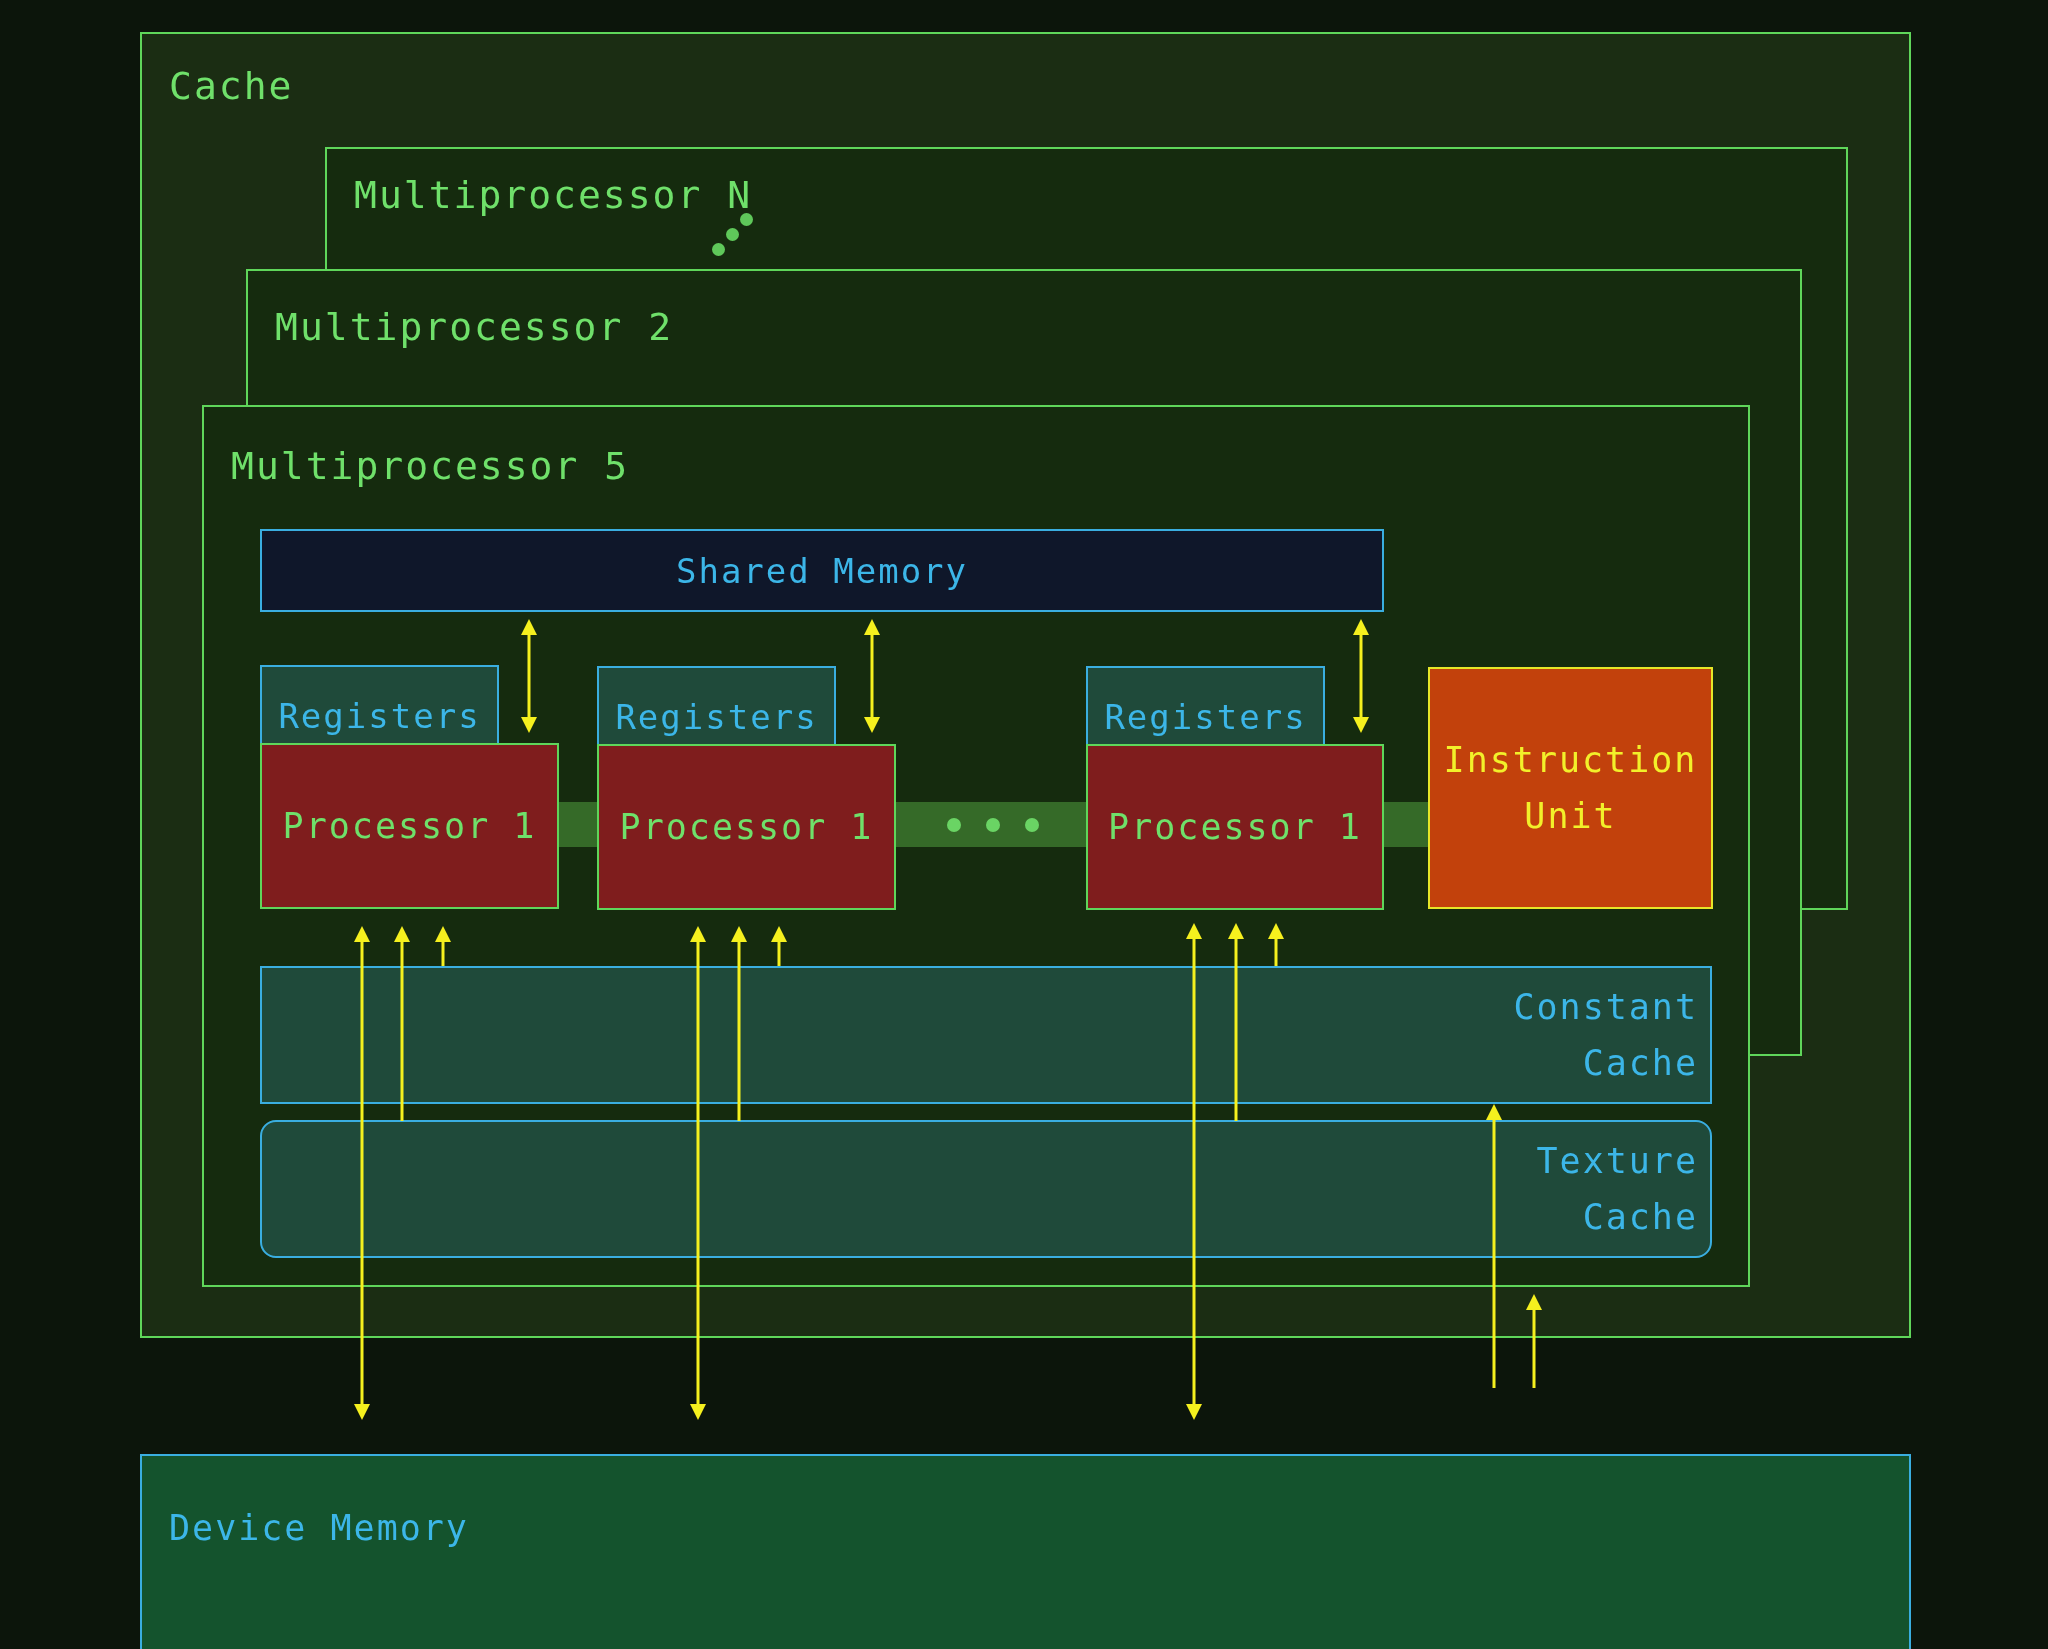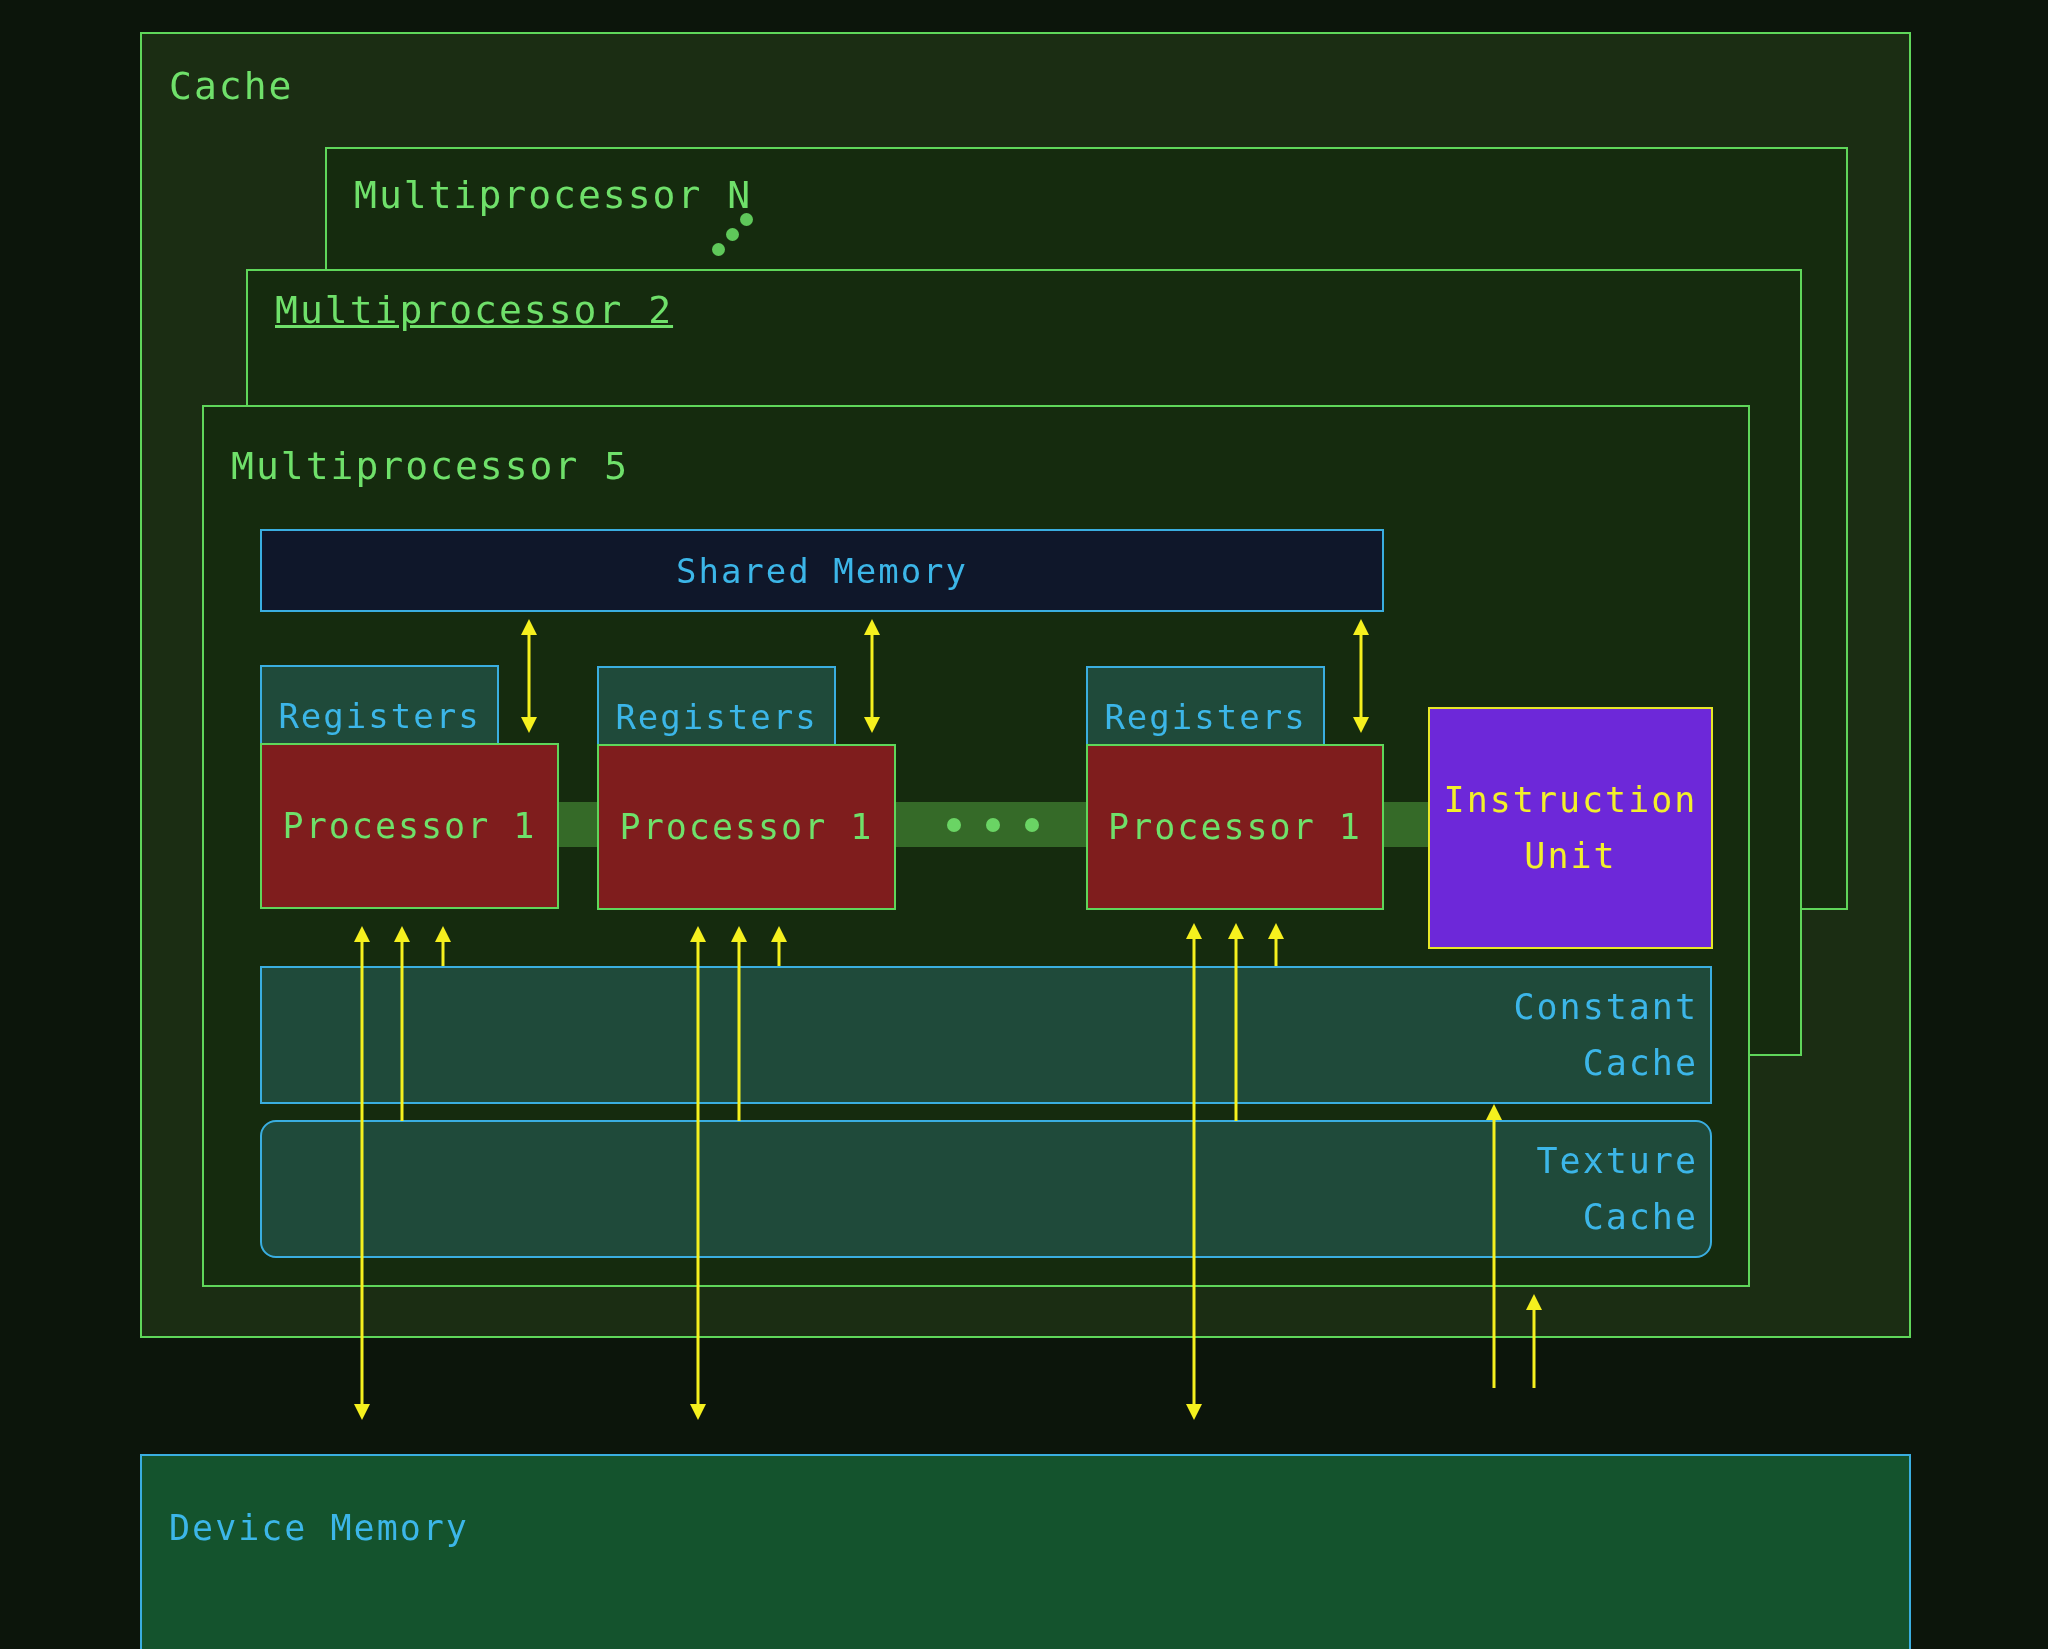--- a/index.html
+++ b/index.html
@@ -10,21 +10,21 @@
   .mpn { left: 325px; top: 147px; width: 1523px; height: 763px; background: #152b0e; border: 2px solid #5fd65a; }
   .mp2 { left: 246px; top: 269px; width: 1556px; height: 787px; background: #152b0e; border: 2px solid #5fd65a; }
   .mp1 { left: 202px; top: 405px; width: 1548px; height: 882px; background: #152b0e; border: 2px solid #5fd65a; }
   .green-text { color: #6fe06a; font-size: 38px; }
   .cyan-text { color: #3cb6e8; font-size: 34px; }
   .shared { left: 260px; top: 529px; width: 1124px; height: 83px; background: #0f172a; border: 2px solid #3aaee0; display: flex; align-items: center; justify-content: center; }
   .regs { height: 102px; background: #1f4a3a; border: 2px solid #3aaee0; display: flex; align-items: center; justify-content: center; }
   .proc { height: 166px; background: #7f1d1d; border: 2px solid #5fd65a; display: flex; align-items: center; justify-content: center; }
   .proc .lbl { color: #6fe06a; font-size: 35px; }
   .bus { top: 802px; height: 45px; background: #356a28; }
-  .iu { left: 1428px; top: 667px; width: 285px; height: 242px; background: #6d28d9; border: 2px solid #e6e628; display: flex; flex-direction: column; align-items: center; justify-content: center; margin-top: 40px; }
+  .iu { left: 1428px; top: 667px; width: 285px; height: 242px; background: #c2410c; border: 2px solid #e6e628; display: flex; flex-direction: column; align-items: center; justify-content: center; }
   .iu .lbl { color: #f2f02a; font-size: 35px; line-height: 56px; }
   .cache { left: 260px; width: 1452px; height: 138px; background: #1f4a3a; border: 2px solid #3aaee0; display: flex; flex-direction: column; align-items: flex-end; justify-content: center; padding-right: 12px; }
   .cache .lbl { color: #3cb6e8; font-size: 35px; line-height: 56px; }
   .devmem { left: 140px; top: 1454px; width: 1771px; height: 226px; background: #14532d; border: 2px solid #3aaee0; }
   .dot { position: absolute; border-radius: 50%; background: #5fc85a; }
   svg.overlay { position: absolute; left: 0; top: 0; pointer-events: none; }
 </style>
 </head>
 <body>
 
@@ -35,21 +35,21 @@
 <div class="abs mpn">
   <span class="abs lbl green-text" style="left:27px; top:24px;">Multiprocessor N</span>
 </div>
 <div>
   <div class="dot" style="left:740px; top:213px; width:13px; height:13px;"></div>
   <div class="dot" style="left:726px; top:228px; width:13px; height:13px;"></div>
   <div class="dot" style="left:712px; top:243px; width:13px; height:13px;"></div>
 </div>
 
 <div class="abs mp2">
-  <span class="abs lbl green-text" style="left:27px; top:17px;text-decoration:underline;">Multiprocessor 2</span>
+  <span class="abs lbl green-text" style="left:27px; top:34px;">Multiprocessor 2</span>
 </div>
 
 <div class="abs mp1">
   <span class="abs lbl green-text" style="left:27px; top:37px;">Multiprocessor 5</span>
 </div>
 
 <div class="abs shared">
   <span class="lbl cyan-text">Shared Memory</span>
 </div>
 

